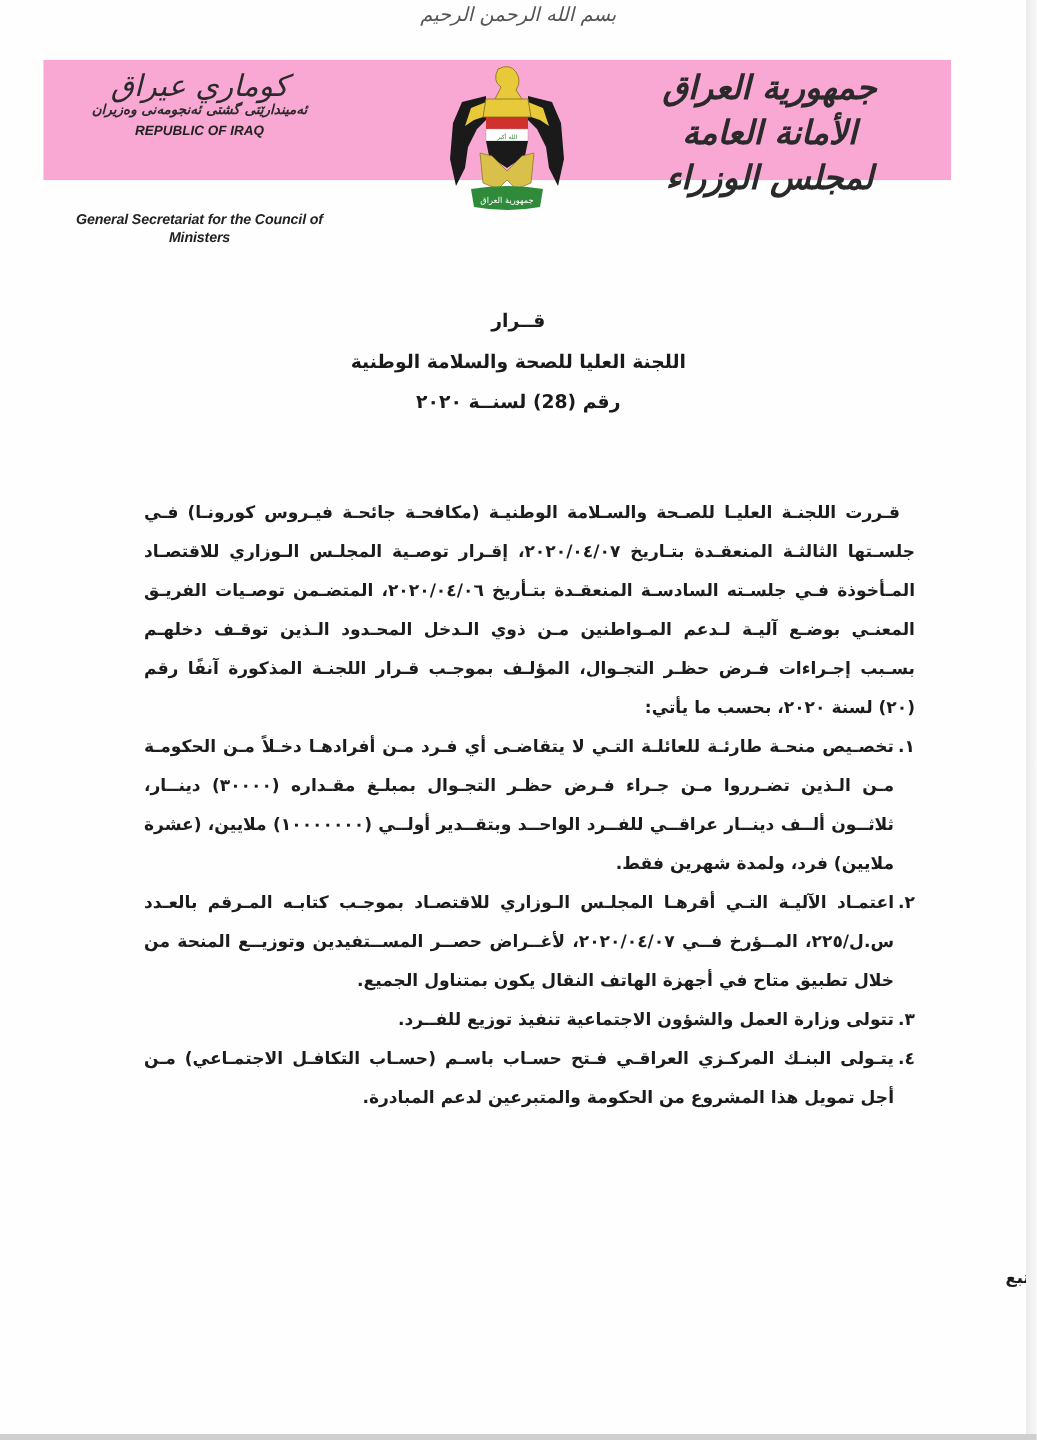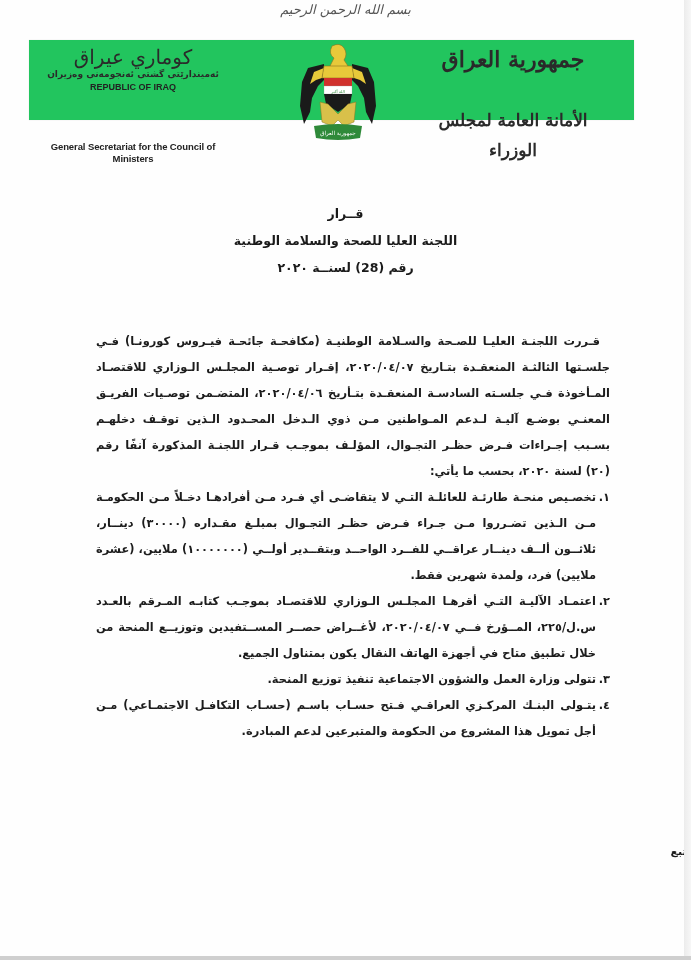--- a/index.html
+++ b/index.html
@@ -44,21 +44,21 @@
   }
   .en-title { font-family: "Liberation Sans", sans-serif; font-size: 9px; font-weight: bold; color: #222; line-height: 12px; margin-top: 1px;}
   .en-sub { font-family: "Liberation Sans", sans-serif; font-size: 9.5px; font-weight: bold; color: #222; line-height: 12px; letter-spacing: -0.1px; margin-top: 48px;}
   .banner-right {
     position: absolute; right: 26px; top: 4px; width: 190px; text-align: center; direction: rtl;
   }
   .ar-title {
     font-family: "DejaVu Serif", serif; font-size: 22px; color: #2a2a2a; line-height: 30px; font-weight: bold;
   }
   .ar-sub {
-    font-family: "DejaVu Serif", serif; font-size: 17px; color: #2a2a2a; line-height: 30px; font-weight: bold; margin-top: 31px;
+    font-family: "DejaVu Serif", serif; font-size: 22px; color: #2a2a2a; line-height: 30px; font-weight: bold;
   }
   .emblem {
     position: absolute; left: 294px; top: 42px; width: 88px; height: 100px;
   }
   .heading {
     position: absolute; left: 0; width: 691px; text-align: center; direction: rtl;
     font-family: "DejaVu Sans", sans-serif; font-weight: bold; color: #1a1a1a;
   }
   .h1 { top: 206px; font-size: 12.5px; }
   .h2 { top: 233px; font-size: 12.5px; }
@@ -78,21 +78,21 @@
     font-family: "DejaVu Sans", sans-serif; font-size: 11px; font-weight: bold; color: #1a1a1a;
   }
 </style>
 </head>
 <body>
 
 <div class="page">
 
   <div class="basmala">بسم الله الرحمن الرحيم</div>
 
-  <div class="banner" style="background: #22c55e;">
+  <div class="banner" style="background: #f9a8d4; font-style: italic;">
     <div class="banner-left">
       <div class="kurdish-title">كوماري عيراق</div>
       <div class="kurdish-sub">ئه‌ميندارێتى گشتى ئه‌نجومه‌نى وه‌زيران</div>
       <div class="en-title">REPUBLIC OF IRAQ</div>
       <div class="en-sub">General Secretariat for the Council of Ministers</div>
     </div>
     <div class="banner-right">
       <div class="ar-title">جمهورية العراق</div>
       <div class="ar-sub">الأمانة العامة لمجلس الوزراء</div>
     </div>
@@ -129,21 +129,21 @@
       <li>
         <span class="num">١.</span>
         <span>تخصـيص منحـة طارئـة للعائلـة التـي لا يتقاضـى أي فـرد مـن أفرادهـا دخـلاً مـن الحكومـة مـن الـذين تضـرروا مـن جـراء فـرض حظـر التجـوال بمبلـغ مقـداره (٣٠٠٠٠) دينــار، ثلاثــون ألــف دينــار عراقــي للفــرد الواحــد وبتقــدير أولــي (١٠٠٠٠٠٠٠) ملايين، (عشرة ملايين) فرد، ولمدة شهرين فقط.</span>
       </li>
       <li>
         <span class="num">٢.</span>
         <span>اعتمـاد الآليـة التـي أقرهـا المجلـس الـوزاري للاقتصـاد بموجـب كتابـه المـرقم بالعـدد س.ل/٢٢٥، المــؤرخ فــي ٢٠٢٠/٠٤/٠٧، لأغــراض حصــر المســتفيدين وتوزيــع المنحة من خلال تطبيق متاح في أجهزة الهاتف النقال يكون بمتناول الجميع.</span>
       </li>
       <li>
         <span class="num">٣.</span>
-        <span>تتولى وزارة العمل والشؤون الاجتماعية تنفيذ توزيع المنحة.</span>
+        <span>تتولى وزارة العمل والشؤون الاجتماعية تنفيذ توزيع للفــرد.</span>
       </li>
       <li>
         <span class="num">٤.</span>
         <span>يتـولى البنـك المركـزي العراقـي فـتح حسـاب باسـم (حسـاب التكافـل الاجتمـاعي) مـن أجل تمويل هذا المشروع من الحكومة والمتبرعين لدعم المبادرة.</span>
       </li>
     </ol>
   </div>
 
   <div class="follow">يتبع</div>
 </div>

